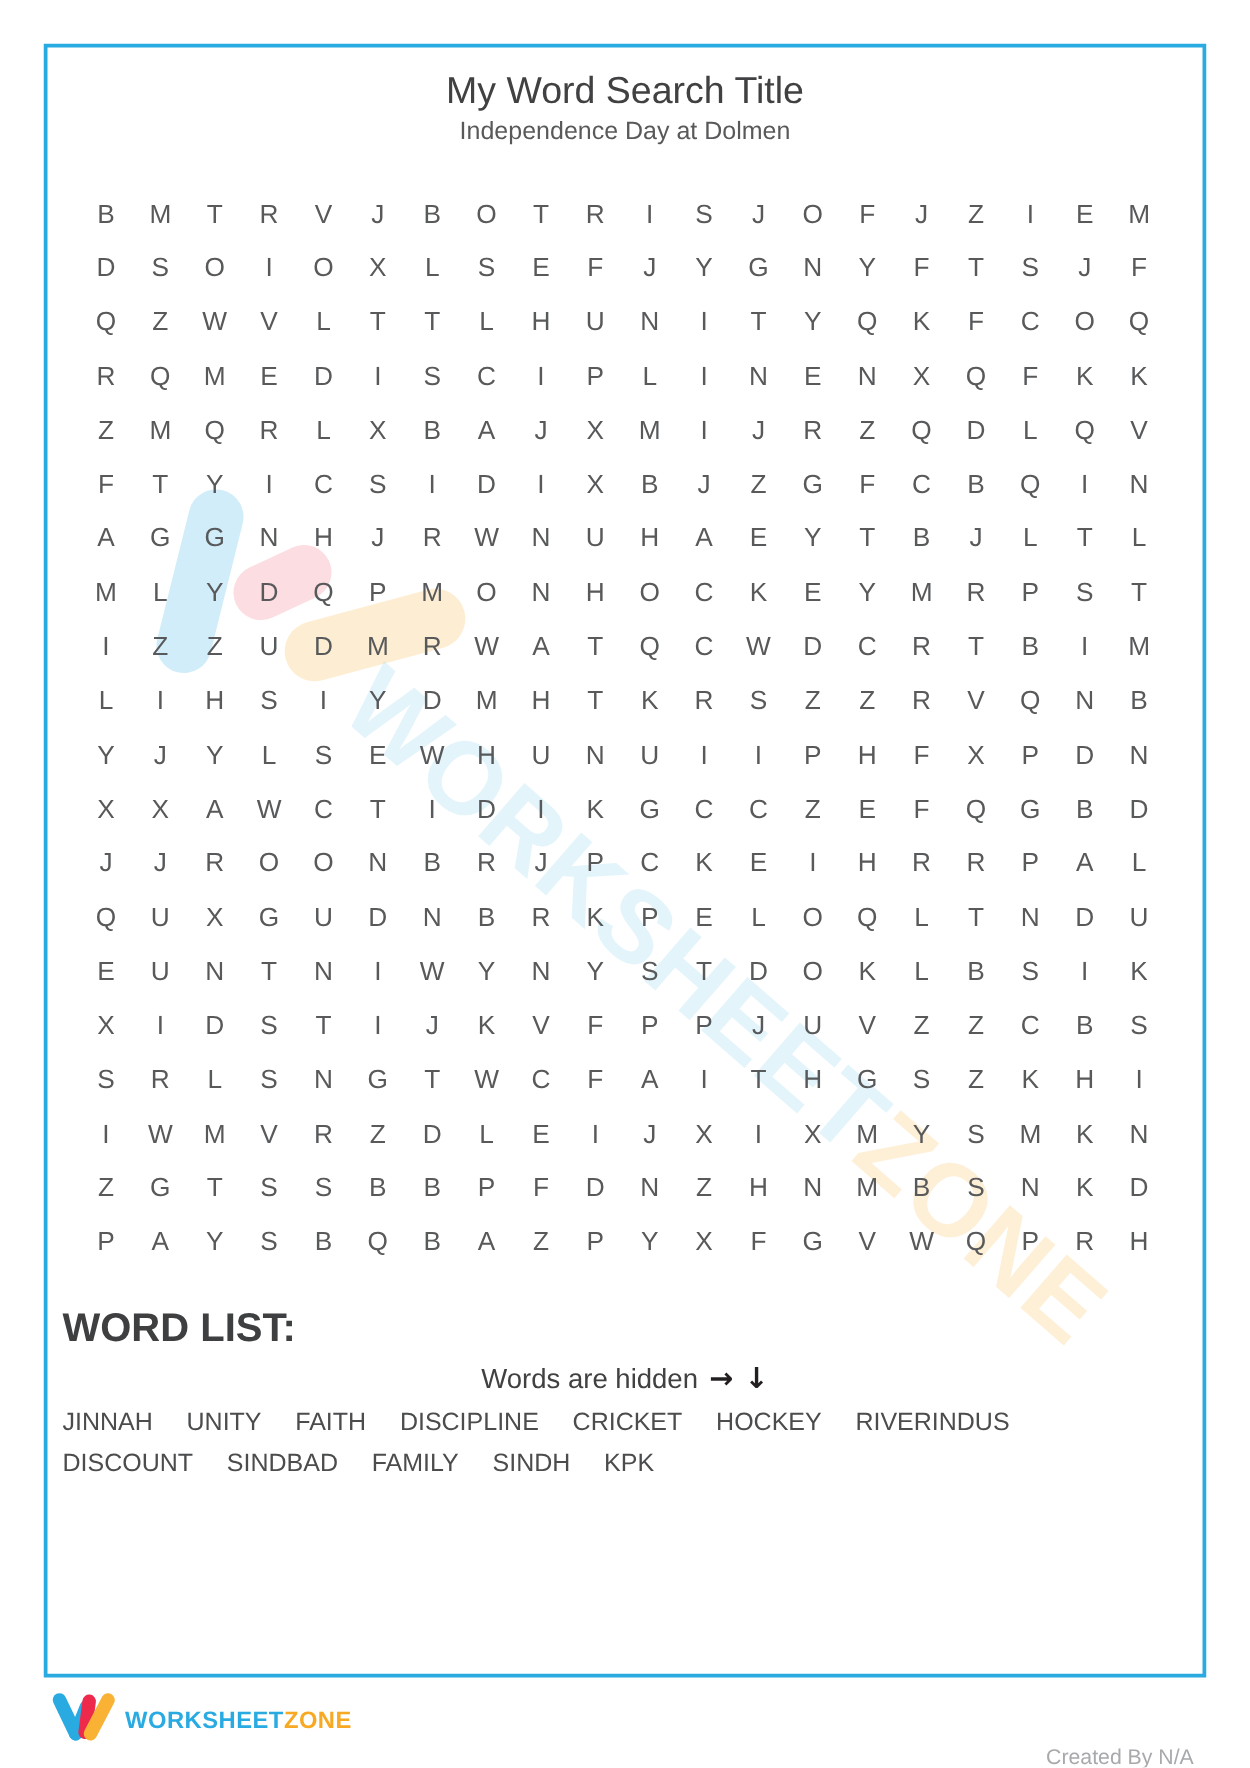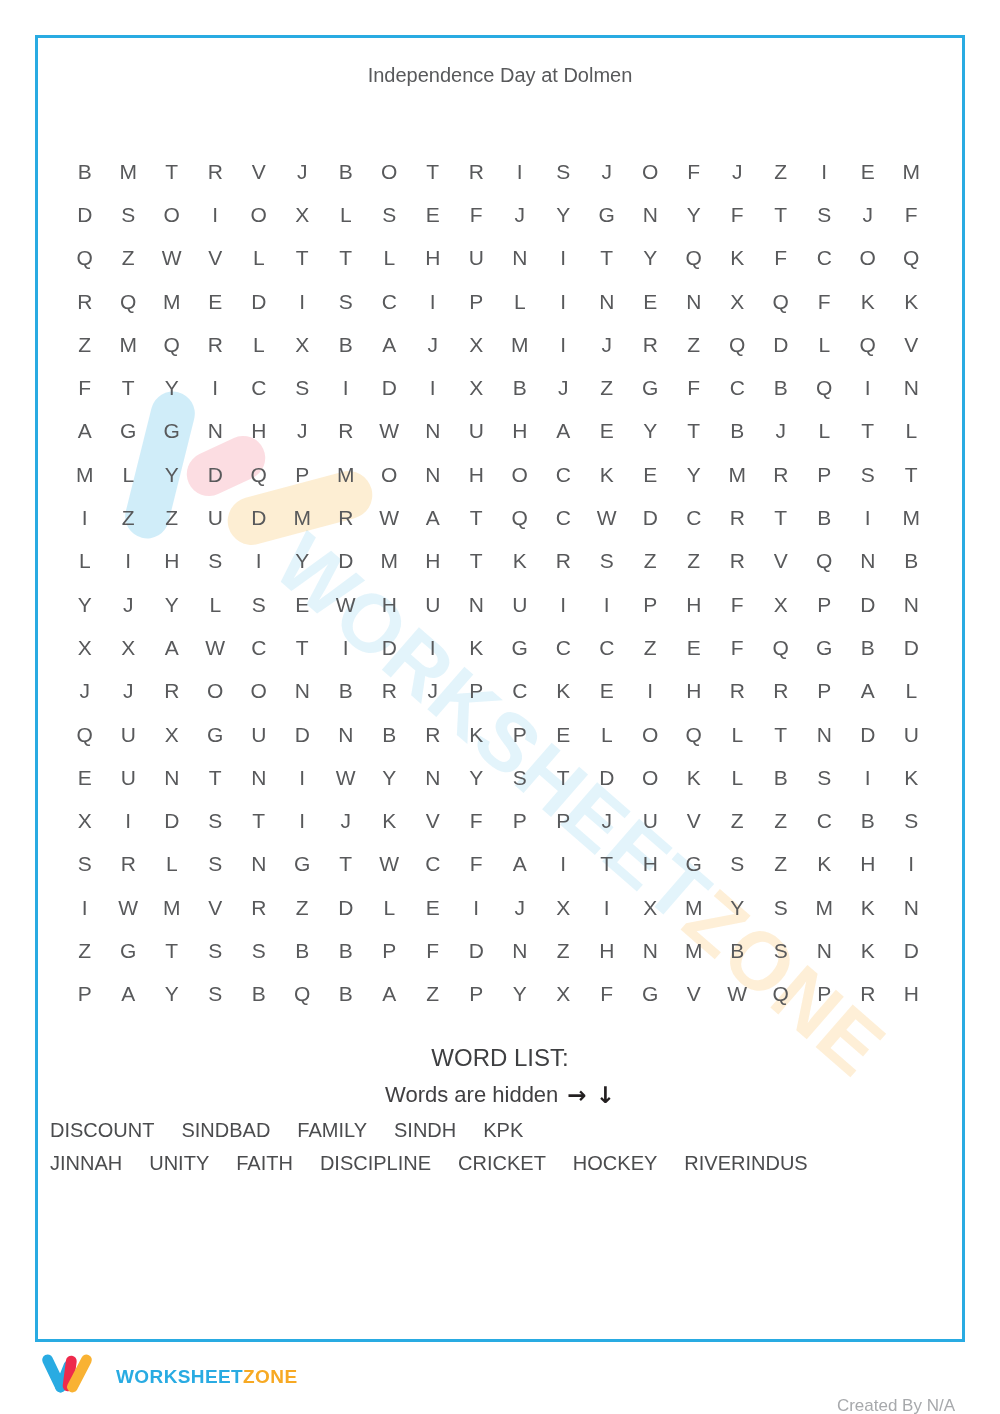--- a/index.html
+++ b/index.html
@@ -31,30 +31,30 @@
 
   
   .grid{position:absolute;left:63px;top:150px;width:870px;height:866px;
         display:grid;grid-template-columns:repeat(20,1fr);grid-template-rows:repeat(20,1fr);
         z-index:2;}
   .cell{display:flex;align-items:center;justify-content:center;
         font-size:21px;color:#58595B;}
 
   
   .wordlist{position:absolute;top:1046px;left:50px;width:900px;z-index:2;}
-  .wl-heading{text-align:center;font-size:24px;font-weight:400;color:#3E3F41;line-height:1;}
+  .wl-heading{font-size:32px;font-weight:700;color:#3E3F41;line-height:1;}
   .wl-sub{margin-top:14px;display:flex;justify-content:center;align-items:flex-start;gap:9px;
           font-size:22px;color:#414042;line-height:1;}
   .arrow{font-family:"DejaVu Sans",sans-serif;font-size:23px;font-weight:bold;color:#231F20;}
   .word-line{display:flex;gap:27px;margin-top:13px;font-size:20px;color:#4B4C4E;line-height:1;}
 
   
   .footer{position:absolute;left:40px;top:1352px;width:915px;z-index:2;
           display:flex;justify-content:space-between;align-items:flex-start;}
-  .brand{display:flex;align-items:center;gap:22px;}
+  .brand{display:flex;align-items:center;gap:6px;}
   .brand-text{font-size:19px;font-weight:bold;letter-spacing:0.4px;line-height:1;}
   .brand-blue{color:#29ABE2;}
   .brand-orange{color:#F7A923;}
   .credits{text-align:right;font-size:17px;color:#A7A9AC;line-height:1.6;margin-top:40px;}
 </style>
 </head>
 <body>
 
 <div class="page">
 
@@ -66,20 +66,21 @@
     </div>
     <div class="wm-text">
       <span class="wm-blue">WORKSHEET</span>
         <span class="wm-orange">ZONE</span>
     </div>
   </div>
 
   <div class="frame"></div>
 
   <div class="header">
+    <div class="title">My Word Search Title</div>
     <div class="subtitle">Independence Day at Dolmen</div>
   </div>
 
   <div class="grid">
       <div class="cell">B</div>
       <div class="cell">M</div>
       <div class="cell">T</div>
       <div class="cell">R</div>
       <div class="cell">V</div>
       <div class="cell">J</div>
@@ -480,34 +481,34 @@
     </div>
 
   <div class="wordlist">
     <div class="wl-heading">WORD LIST:</div>
     <div class="wl-sub">
       <span>Words are hidden</span>
       <span class="arrow">→</span>
       <span class="arrow">↓</span>
     </div>
     <div class="word-line">
-        <span>DISCOUNT</span>
-        <span>SINDBAD</span>
-        <span>FAMILY</span>
-        <span>SINDH</span>
-        <span>KPK</span>
-      </div>
-    <div class="word-line">
         <span>JINNAH</span>
         <span>UNITY</span>
         <span>FAITH</span>
         <span>DISCIPLINE</span>
         <span>CRICKET</span>
         <span>HOCKEY</span>
         <span>RIVERINDUS</span>
+      </div>
+    <div class="word-line">
+        <span>DISCOUNT</span>
+        <span>SINDBAD</span>
+        <span>FAMILY</span>
+        <span>SINDH</span>
+        <span>KPK</span>
       </div>
   </div>
 
   <div class="footer">
     <div class="brand">
       <span>
         <svg width="54" height="44" viewBox="0 0 50 38" fill="none">
           <path d="M7 6 L19 31" stroke="#29ABE2" stroke-width="10" stroke-linecap="round"></path>
           <path d="M19 31 L27 11" stroke="#29ABE2" stroke-width="10" stroke-linecap="round"></path>
           <path d="M29 7 L26 30" stroke="#EE2A4C" stroke-width="10" stroke-linecap="round"></path>

